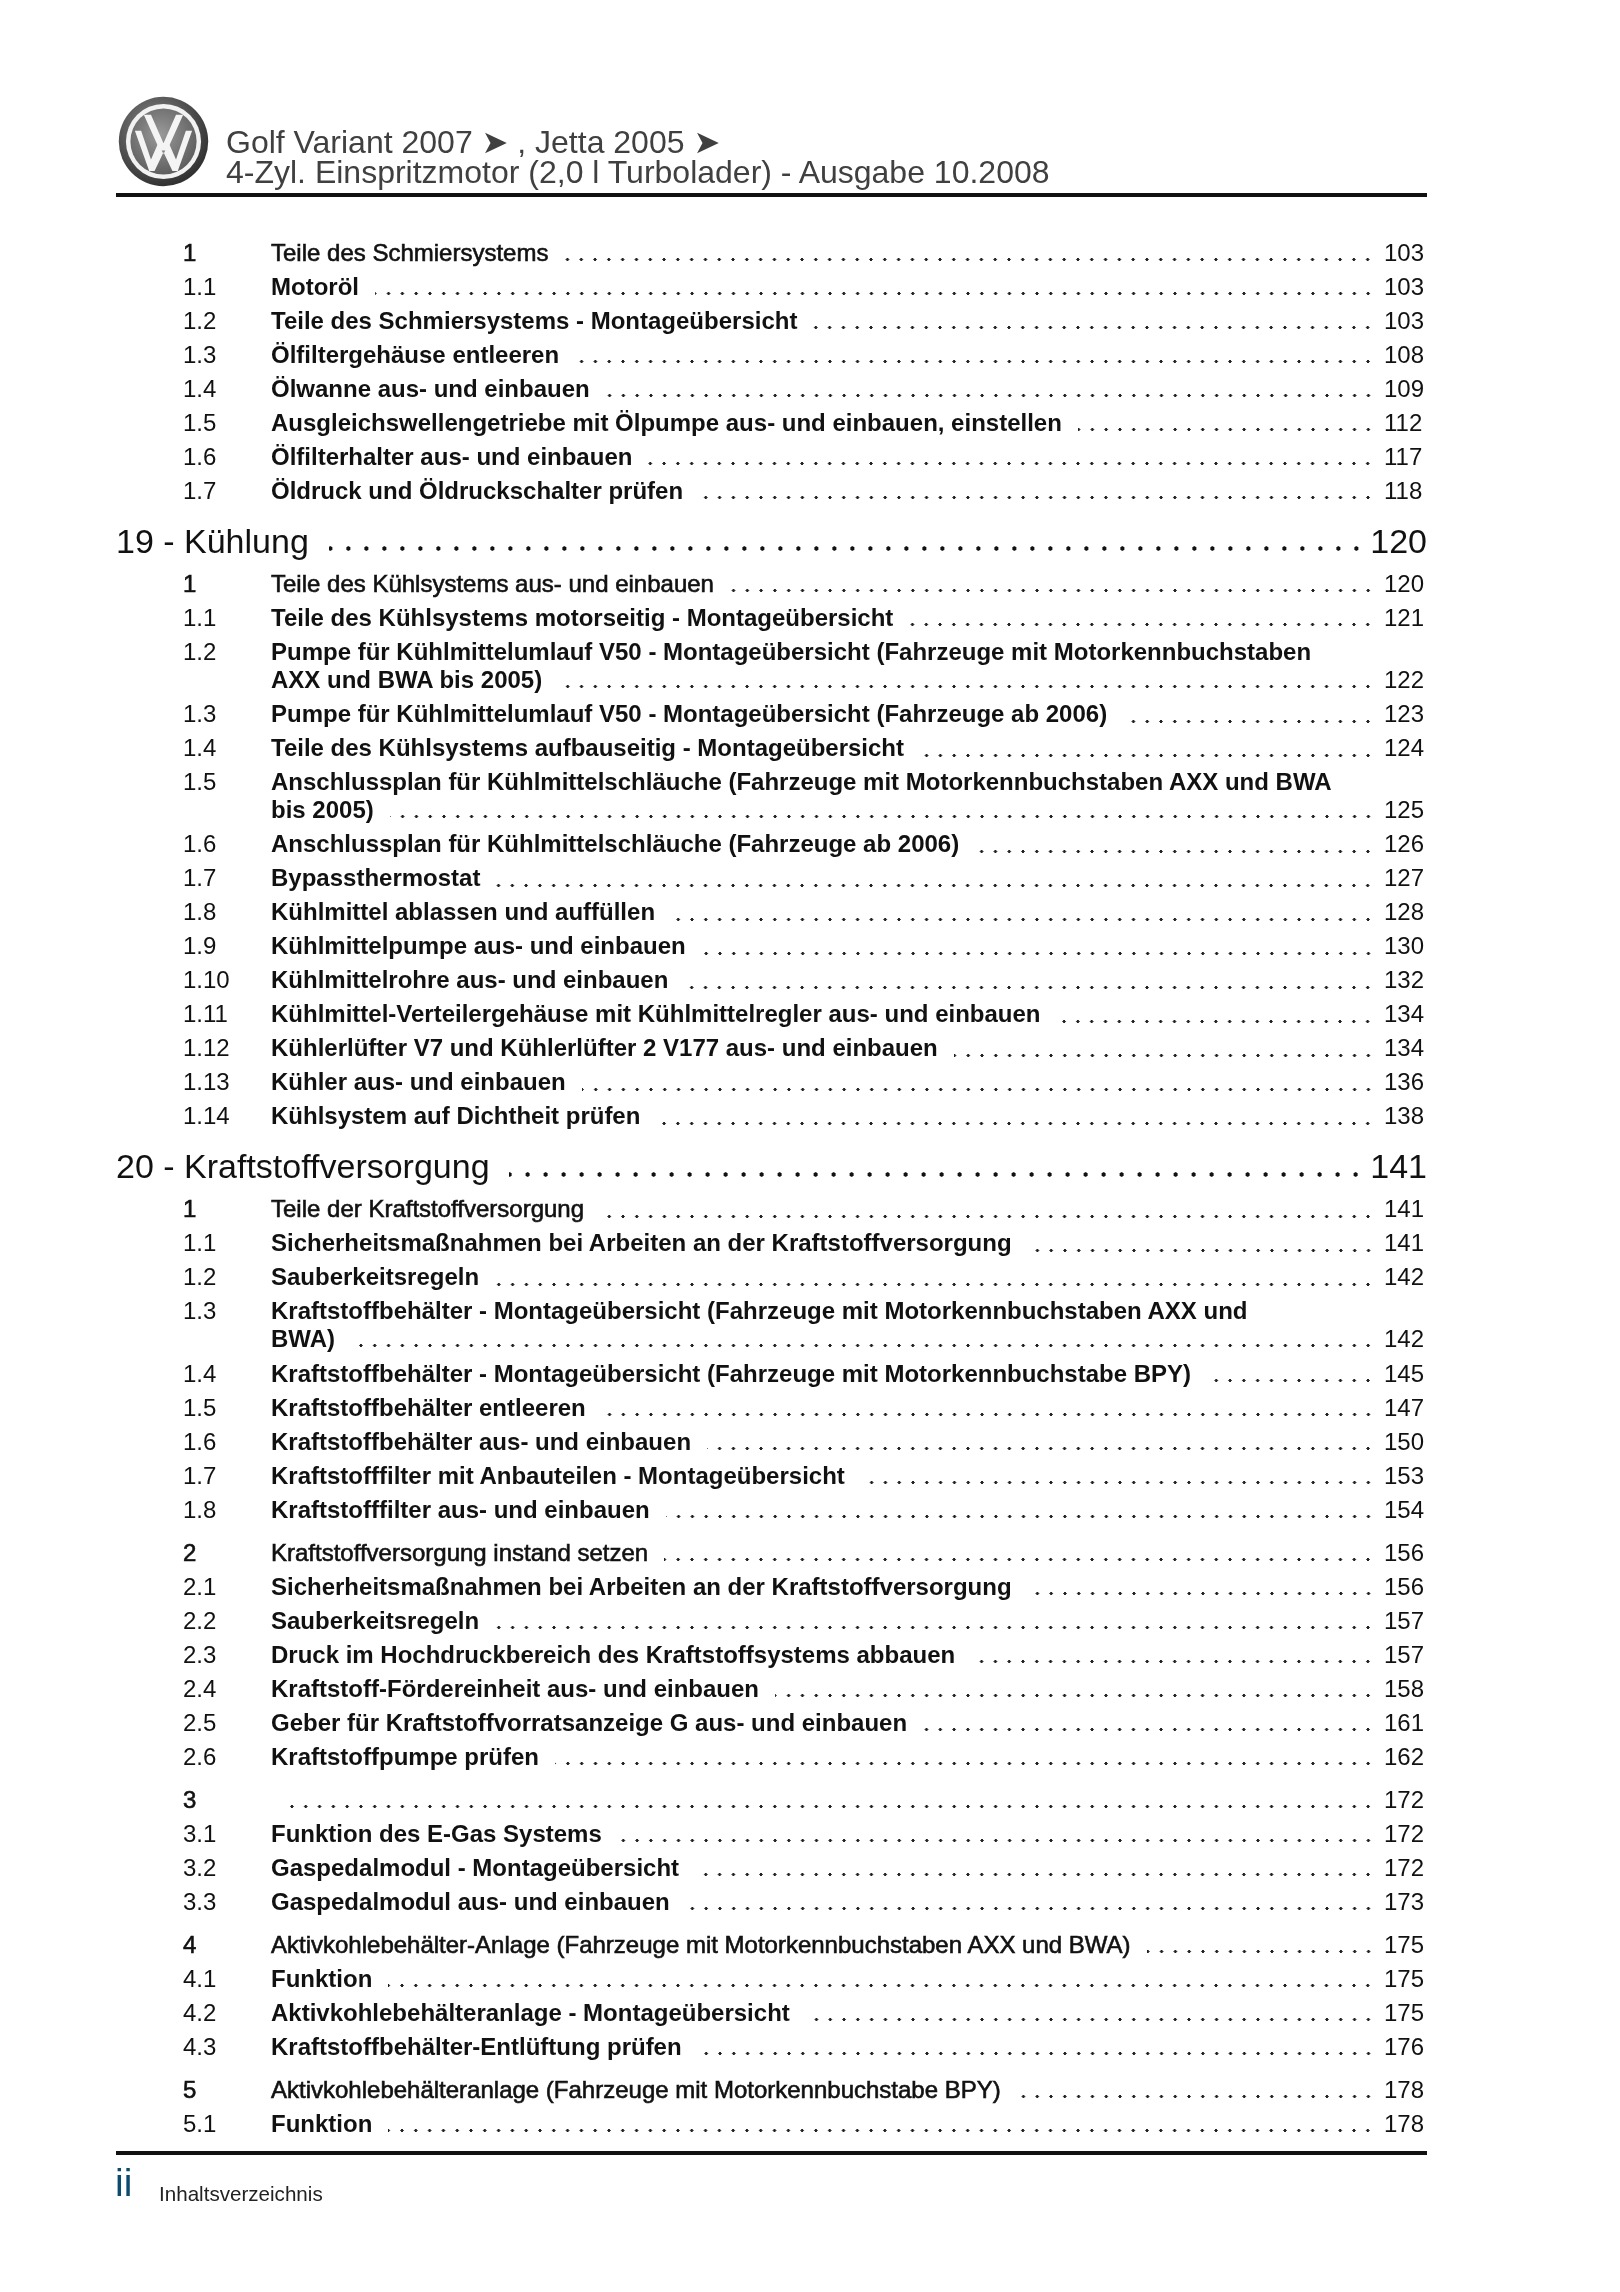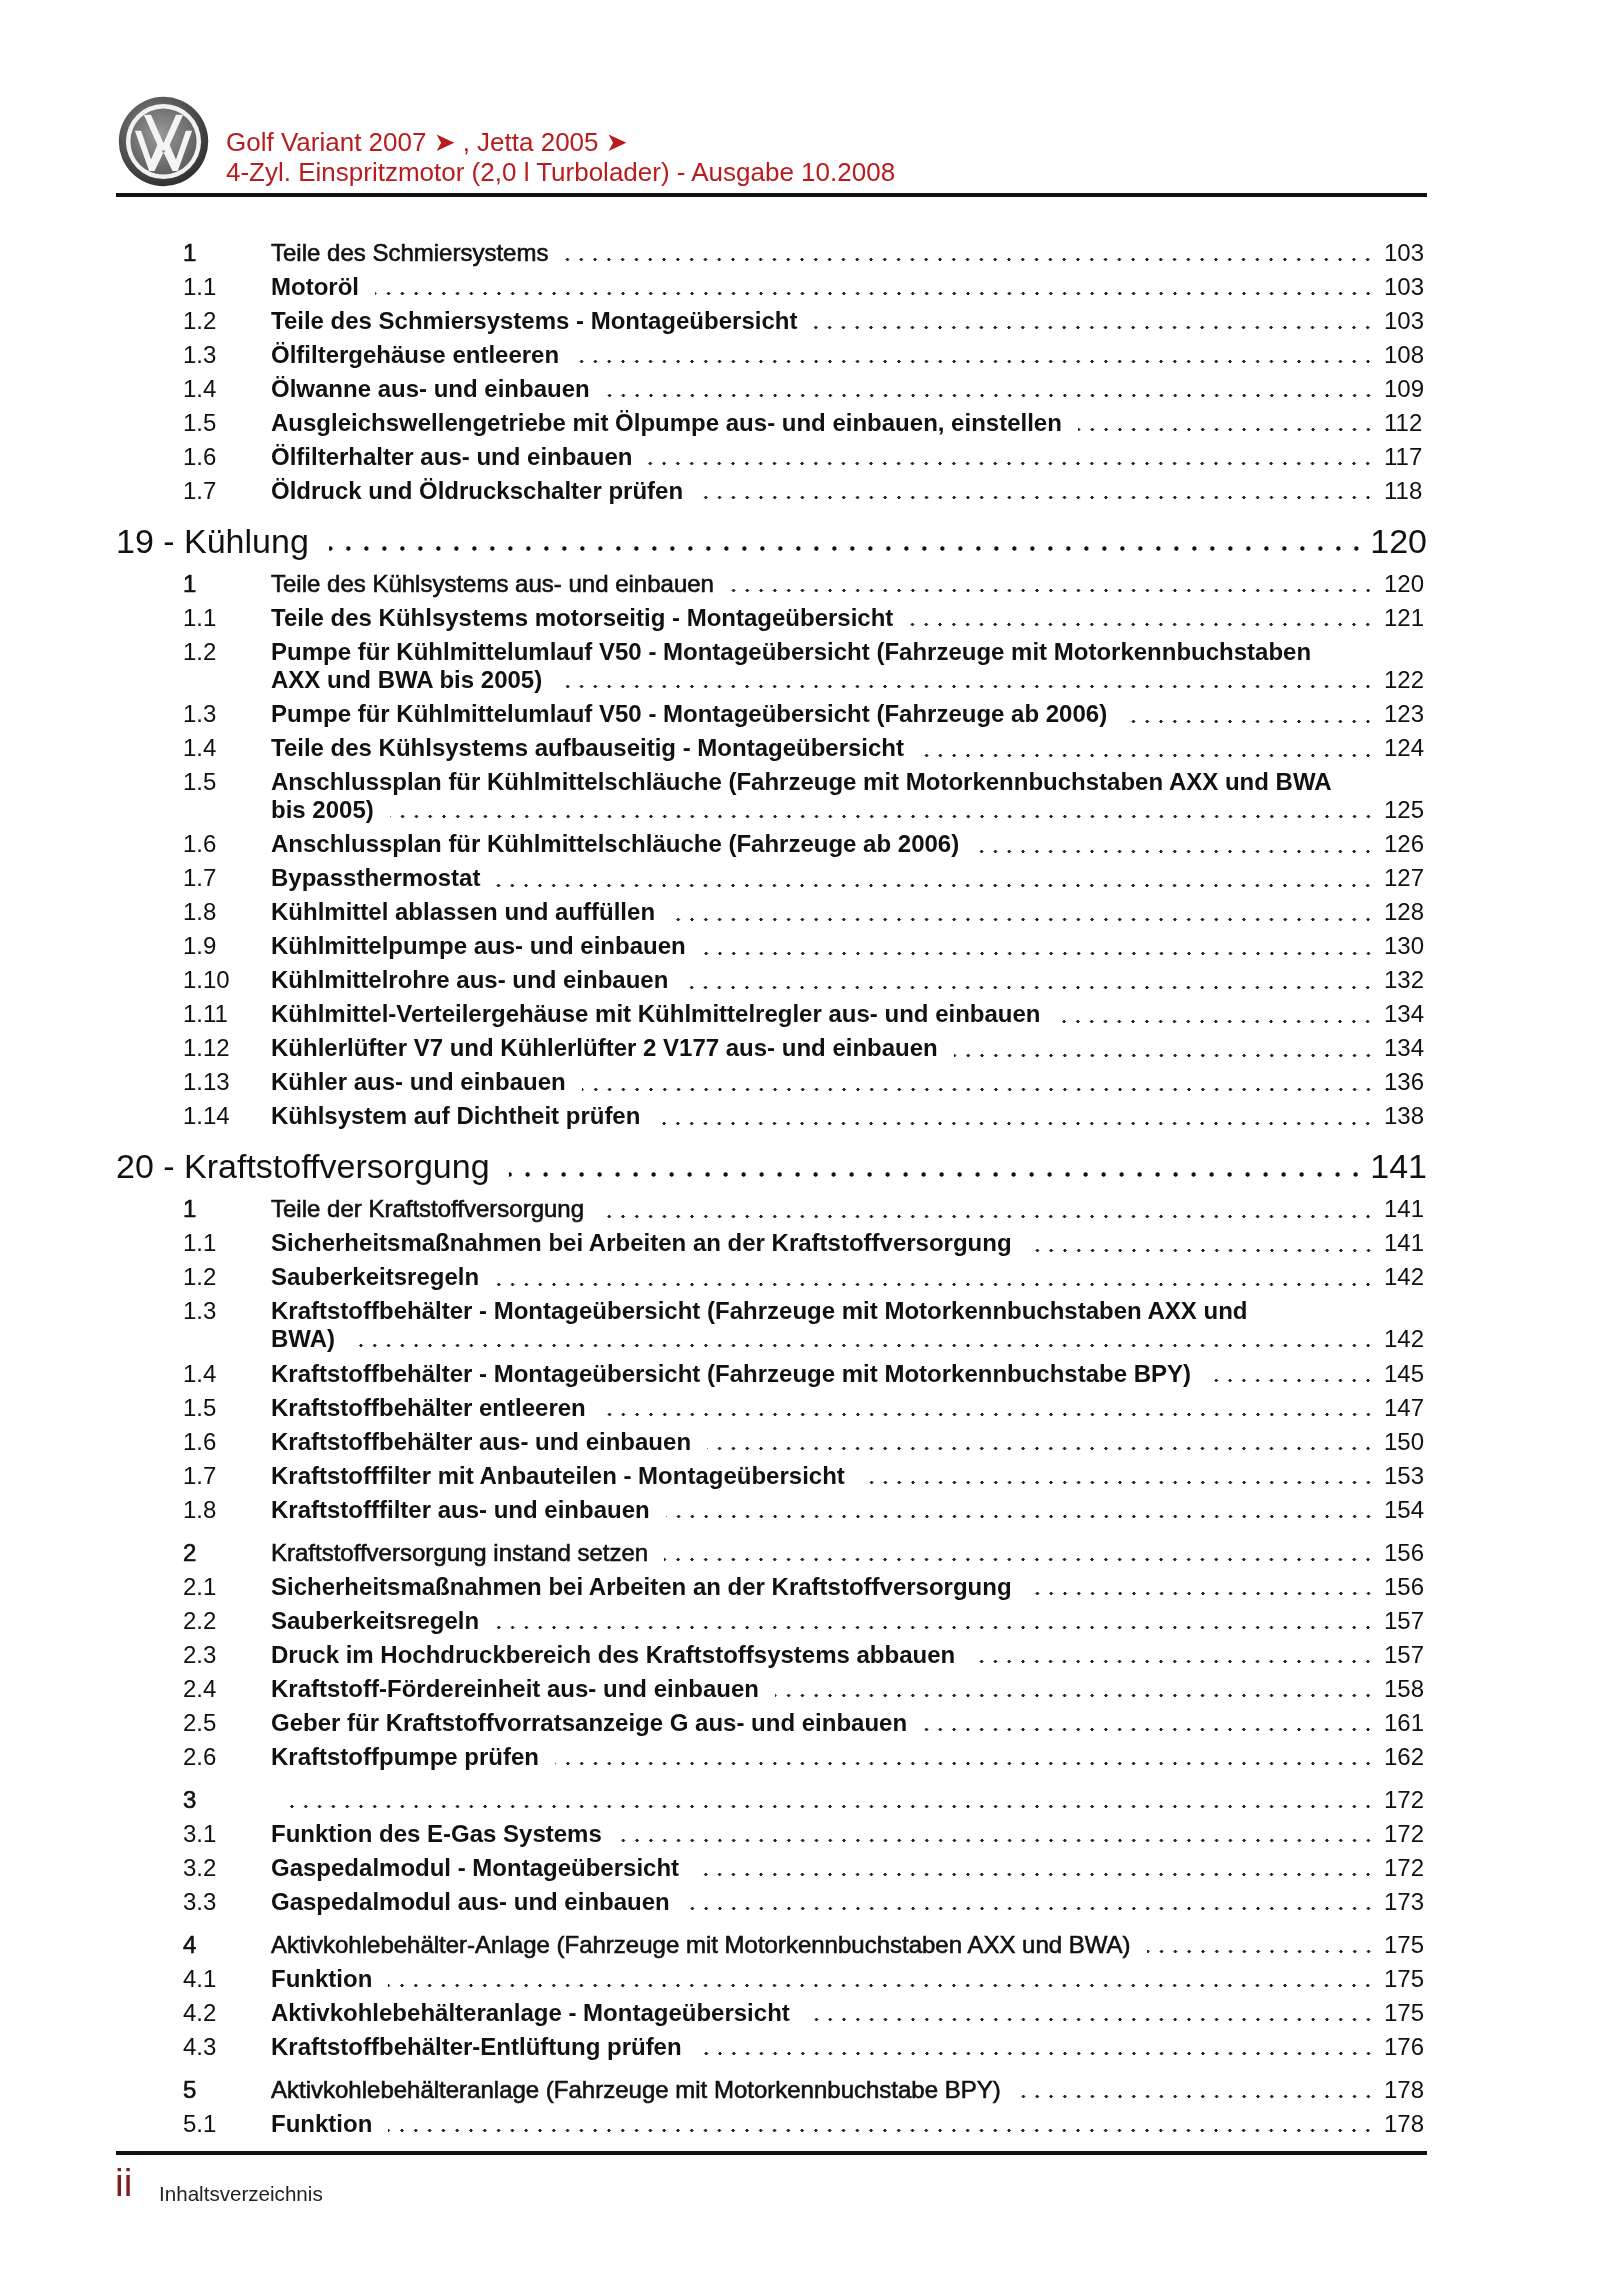--- a/index.html
+++ b/index.html
@@ -1,21 +1,21 @@
 <!DOCTYPE html>
 <html style="font-size:14.3px"><head>
 <meta charset="utf-8">
 <style>
   html, body { margin: 0; padding: 0; background: #ffffff; }
   body { width: 1620px; height: 2293px; position: relative; overflow: hidden;
          font-family: "Liberation Sans", sans-serif; color: #111; }
 
   
   .logo { position: absolute; left: 117px; top: 95px; width: 93px; height: 93px; }
-  .hdr-text { position: absolute; left: 226px; top: 127px; font-size: 26px; line-height: 30px; color: #b91c1c; }
+  .hdr-text { position: absolute; left: 226px; top: 127px; font-size: 32px; line-height: 30px; color: #404040; }
   .hdr-rule { position: absolute; left: 116px; top: 193px; width: 1311px; height: 3.6px; background: #111; }
 
   
   .toc { position: absolute; left: 116px; top: 236px; width: 1311px; }
   .row { position: relative; display: flex; align-items: flex-end; font-size: 24px; line-height: 34px; }
   .row .num { position: absolute; left: 67px; top: 0; }
   .row .title { margin-left: 155px; flex: 1; display: flex; align-items: flex-end; min-width: 0; }
   .row .title .txt { white-space: nowrap; font-weight: bold; }
   .row.multi .title { display: block; }
   .row.multi .title .line1 { display: block; line-height: 28px; padding-top: 2.7px; white-space: nowrap; }
@@ -34,21 +34,21 @@
 
   .chapter { display: flex; align-items: center; font-size: 34px; line-height: 41px; margin-top: 12.5px; margin-bottom: 5.4px; }
   .chapter .ctitle { white-space: nowrap; }
   .chapter .leader { height: 41px; margin: 0 5.4px 0 19.7px;
             background-image: radial-gradient(circle, #111 2px, transparent 2.5px);
             background-size: 18px 7.2px; background-position: right 0 bottom 9px; }
   .chapter .cpage { text-align: right; }
 
   
   .ftr-rule { position: absolute; left: 116px; top: 2151px; width: 1311px; height: 3.6px; background: #111; }
-  .ftr-page { position: absolute; left: 115px; top: 2160px; font-size: 39px; line-height: 45px; color: #7f1d1d; }
+  .ftr-page { position: absolute; left: 115px; top: 2160px; font-size: 39px; line-height: 45px; color: #0c4a6e; }
   .ftr-label { position: absolute; left: 159px; top: 2182px; font-size: 20.6px; line-height: 23px; color: #222; }
 </style>
 </head>
 <body>
 
 <div class="logo">
   <svg width="93" height="93" viewBox="0 0 104 104">
     <defs>
       <radialGradient id="ringG" cx="40%" cy="35%" r="70%">
         <stop offset="0%" stop-color="#8a8a8a"></stop>

